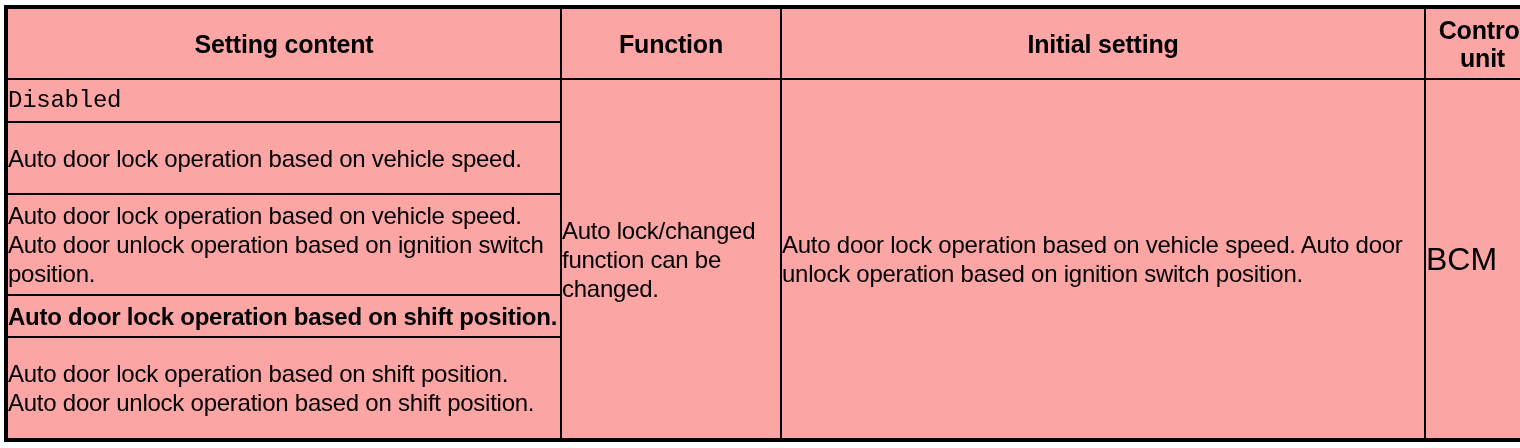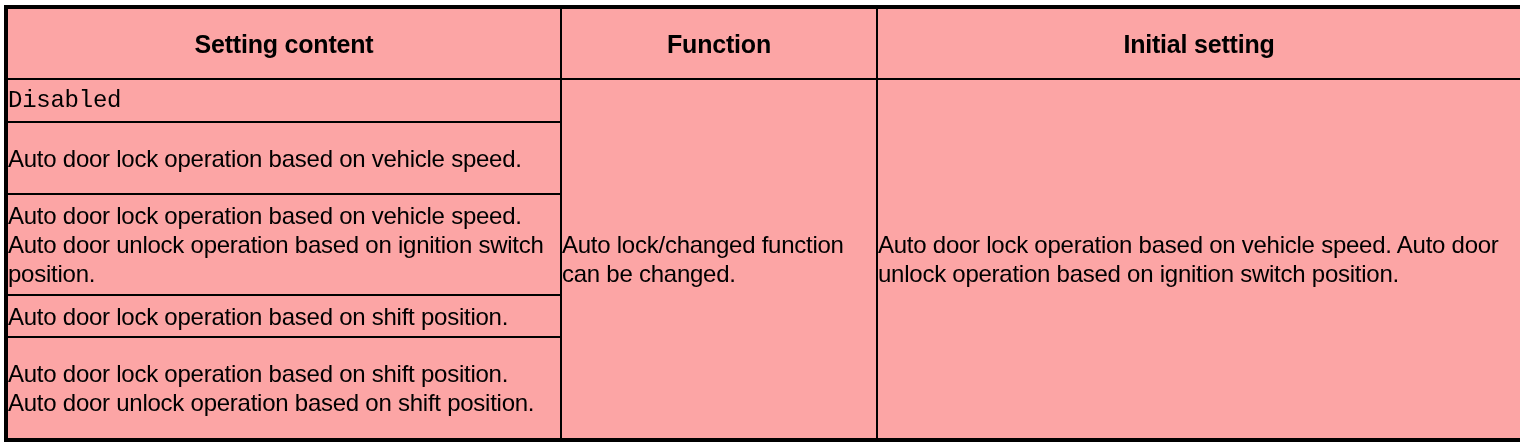--- a/index.html
+++ b/index.html
@@ -47,21 +47,21 @@
     border-bottom: 3px solid #000000;
     height: 72px;
     text-align: center;
     font-weight: bold;
     font-size: 25px;
     line-height: 28px;
     letter-spacing: -0.2px;
     padding: 2px 6px;
   }
   th.col-setting   { width: 555px; }
-  th.col-function  { width: 316px; }
+  th.col-function  { width: 220px; }
   th.col-initial   { width: 644px; }
   th.col-control   { width: 116px; text-align: center; }
 
   .hdr-text { display: block; }
 
   
   td.setting-cell {
     text-align: left;
     font-size: 24px;
     line-height: 29px;
@@ -84,21 +84,21 @@
     font-size: 32px;
     line-height: 29px;
     vertical-align: middle;
     text-align: left;
   }
 
   
   tr.row-0 td.setting-cell { height: 43px; font-family: Liberation Mono, monospace; }
   tr.row-1 td.setting-cell { height: 72px; }
   tr.row-2 td.setting-cell { height: 101px; }
-  tr.row-3 td.setting-cell { height: 42px; }
+  tr.row-3 td.setting-cell { height: 42px; font-weight: bold; }
   tr.row-4 td.setting-cell { height: 103px; }
 </style>
 </head>
 <body>
 
 <div id="table-wrap">
   <table class="spec-table">
     <colgroup>
       <col class="col-setting">
       <col class="col-function">

